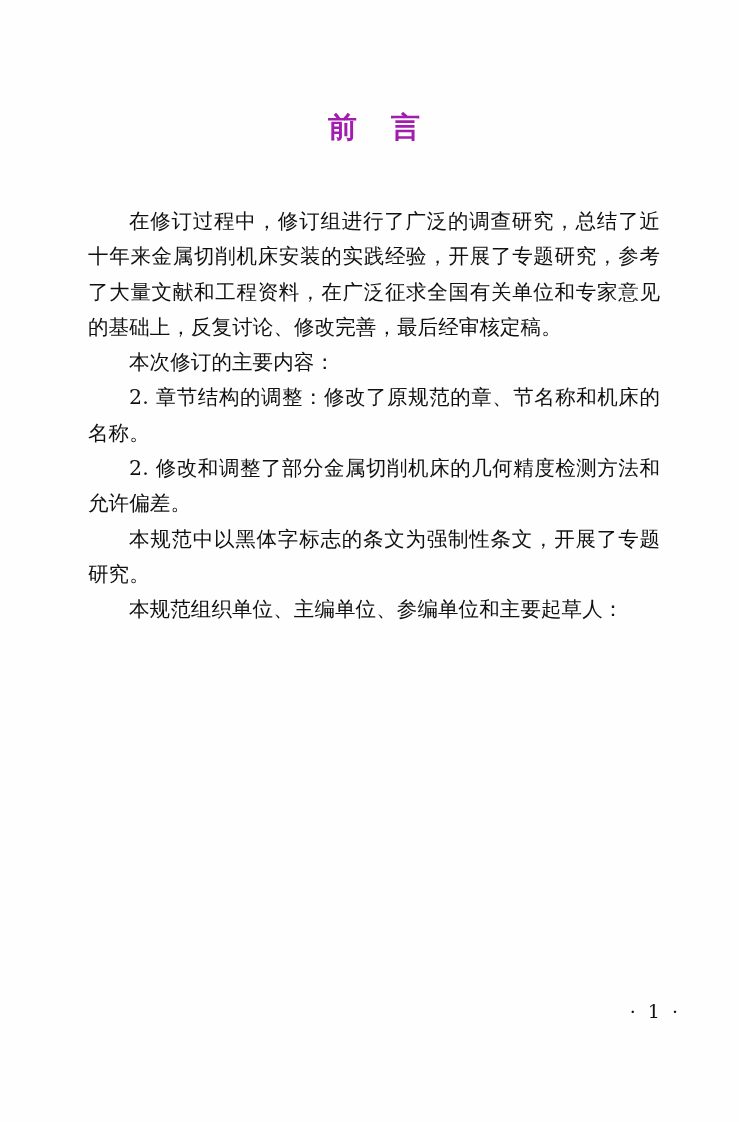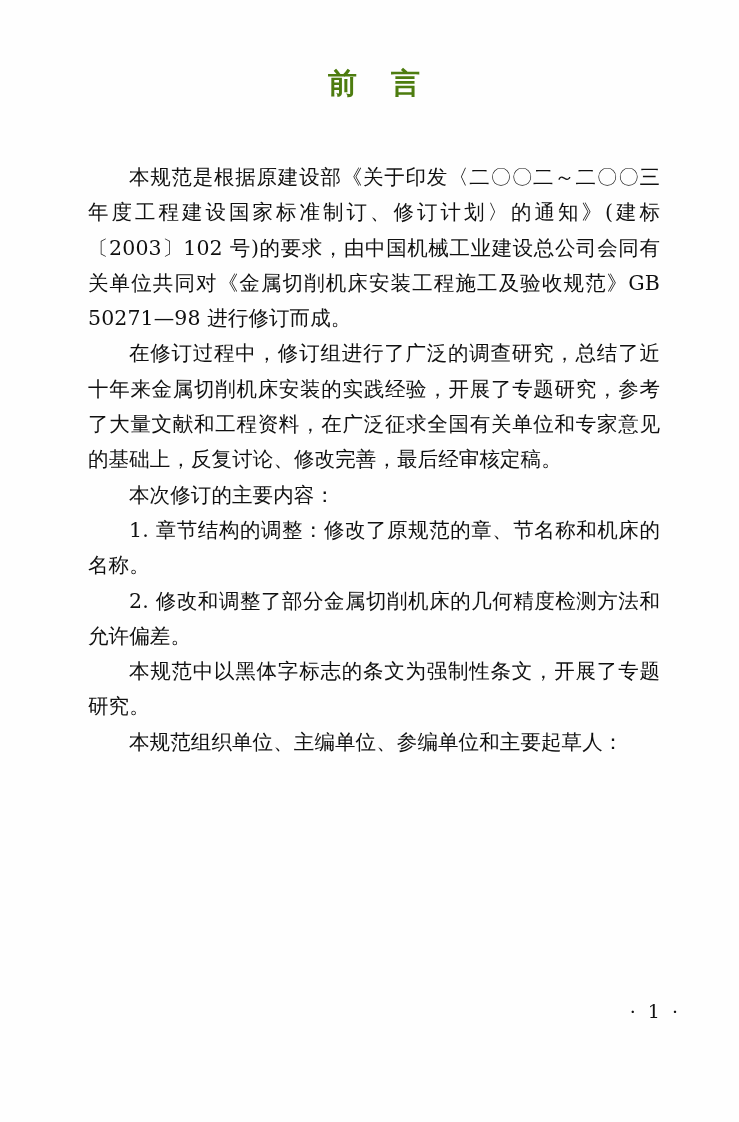--- a/index.html
+++ b/index.html
@@ -25,27 +25,27 @@
     background: #fefefe;
     pointer-events: none;
   }
   #content {
     position: absolute;
     left: 88px;
     top: 0;
     width: 572px;
   }
   .doc-title {
-    margin: 0;
-    padding-top: 64px;
+    margin: 12px;
+    padding-top: 96px;
     font-size: 29px;
     font-weight: bold;
     text-align: center;
     letter-spacing: 0;
-    color: #4d7c0f;
+    color: #a21caf;
     font-family: "DejaVu Sans", "Liberation Sans", sans-serif;
   }
   .doc-title .t-gap {
     display: inline-block;
     width: 34px;
   }
   .body-block {
     margin-top: 56px;
   }
   p.para {
@@ -76,27 +76,26 @@
 <div id="page">
 
   <div id="content">
 
     <h1 class="doc-title">
       <span>前</span><span class="t-gap"></span><span>言</span>
     </h1>
 
     <div class="body-block">
 
-      <p class="para">本规范是根据原建设部《关于印发〈二〇〇二～二〇〇三年度工程建设国家标准制订、修订计划〉的通知》(建标〔2003〕102 号)的要求，由中国机械工业建设总公司会同有关单位共同对《金属切削机床安装工程施工及验收规范》GB 50271—98 进行修订而成。</p>
 
       <p class="para">在修订过程中，修订组进行了广泛的调查研究，总结了近十年来金属切削机床安装的实践经验，开展了专题研究，参考了大量文献和工程资料，在广泛征求全国有关单位和专家意见的基础上，反复讨论、修改完善，最后经审核定稿。</p>
 
       <p class="para">本次修订的主要内容：</p>
 
-      <p class="para">1. 章节结构的调整：修改了原规范的章、节名称和机床的名称。</p>
+      <p class="para">2. 章节结构的调整：修改了原规范的章、节名称和机床的名称。</p>
 
       <p class="para">2. 修改和调整了部分金属切削机床的几何精度检测方法和允许偏差。</p>
 
 
       <p class="para">本规范中以黑体字标志的条文为强制性条文，开展了专题研究。</p>
 
 
       <p class="para">本规范组织单位、主编单位、参编单位和主要起草人：</p>
 
     </div>

